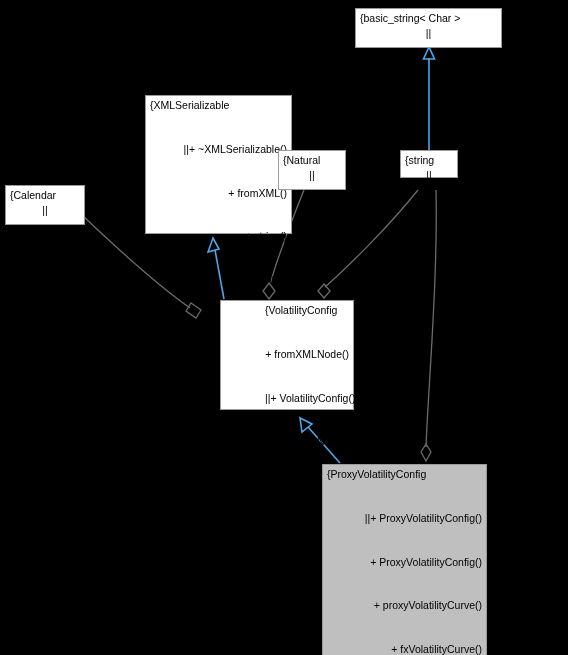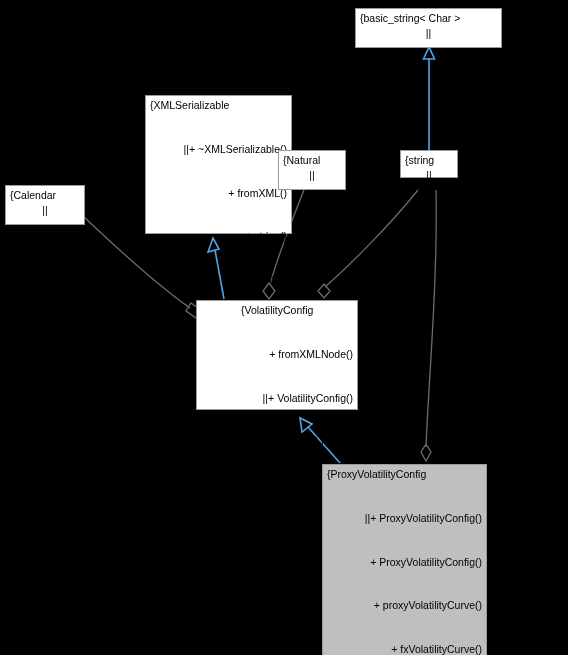--- a/index.html
+++ b/index.html
@@ -119,21 +119,21 @@
   <div class="uml-node" style="left:278px; top:150px; width:68px; height:40px;">
     <div class="node-title">{Natural</div>
     <div class="node-close">||</div>
   </div>
 
   <div class="uml-node" style="left:400px; top:150px; width:58px; height:28px;">
     <div class="node-title">{string</div>
     <div class="node-close">||</div>
   </div>
 
-  <div class="uml-node" style="left:196px; top:300px; width:162px; height:110px;padding-left:44px;">
+  <div class="uml-node" style="left:220px; top:300px; width:134px; height:110px;padding-left:44px;">
     <div class="node-title">{VolatilityConfig</div>
     <div class="node-members">
       <div class="m-line">+ fromXMLNode()</div>
       <div class="m-line"><span>||</span><span>+ VolatilityConfig()</span></div>
       <div class="m-line">+ toXMLNode()</div>
       <div class="m-line">+ priority()</div>
       <div class="m-line">+ calendar()</div>
     </div>
     <div class="node-close">}</div>
   </div>

